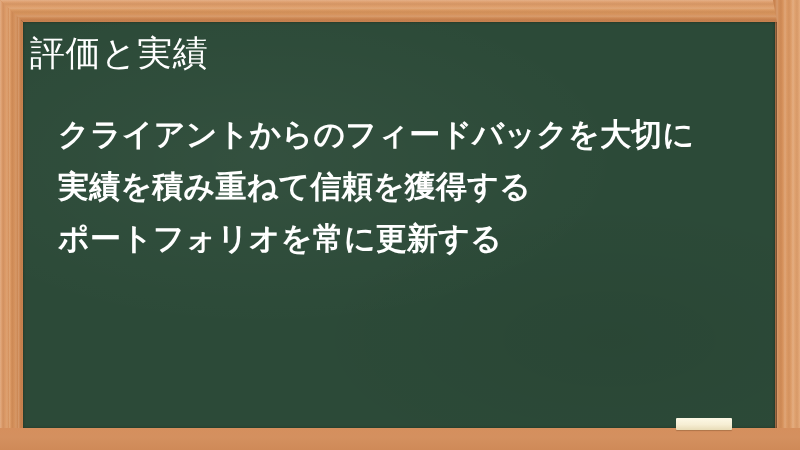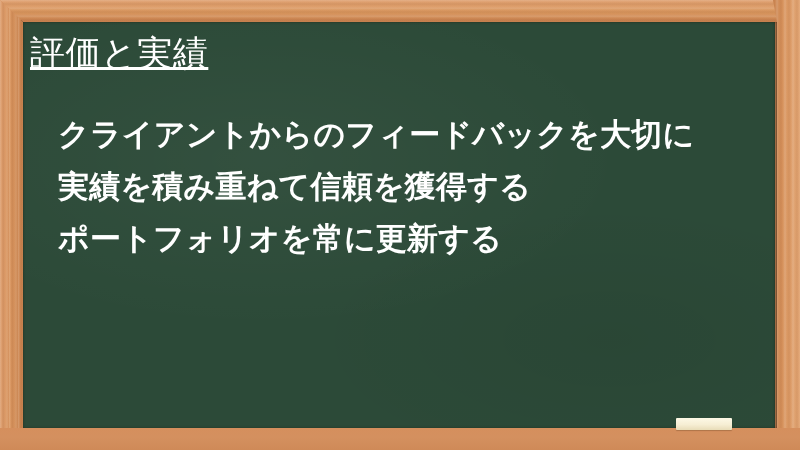--- a/index.html
+++ b/index.html
@@ -112,21 +112,20 @@
   .slide-title {
     position: absolute;
     left: 8px;
     top: 10px;
     font-size: 35px;
     line-height: 44px;
     color: #ffffff;
     letter-spacing: 0.5px;
     white-space: nowrap;
     font-weight: 400;
-    text-decoration: underline;
   }
 
   .bullet-list {
     position: absolute;
     left: 36px;
     top: 88px;
     width: 700px;
   }
 
   .bullet-line {

